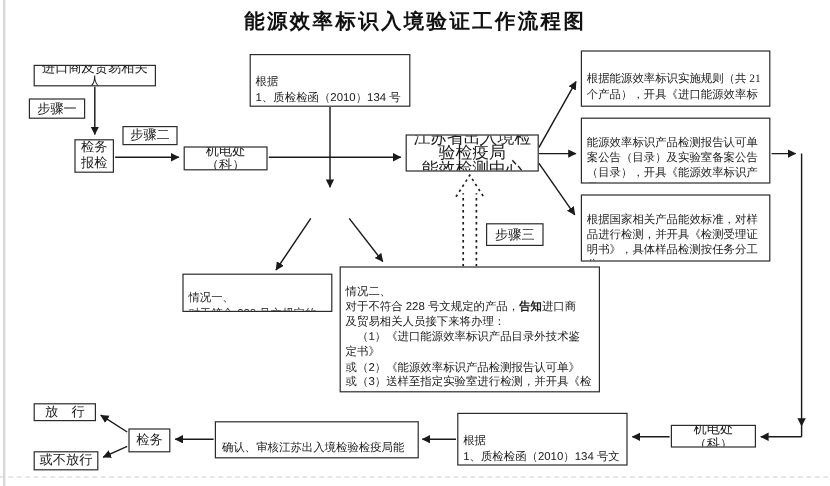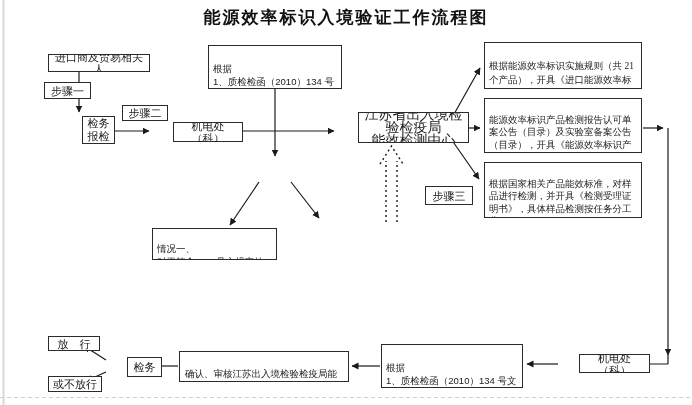--- a/index.html
+++ b/index.html
@@ -15,21 +15,20 @@
   svg.wires{position:absolute;left:0;top:0;z-index:0;}
   .box{
     position:absolute;background:#fff;border:1px solid #2b2b2b;
     box-sizing:border-box;z-index:1;font-size:9.5px;line-height:13px;
     padding:1px 3px;white-space:pre-line;overflow:hidden;
   }
   .box .bl{white-space:pre-line;}
   .center{
     display:flex;align-items:center;justify-content:center;text-align:center;
     padding:0 2px;
-    margin-left:20px;
   }
   .lbl{font-size:11px;line-height:12px;}
   .b{font-weight:bold;}
 </style>
 </head>
 <body>
 
 <div id="stage">
 
   <div id="title">能源效率标识入境验证工作流程图</div>
@@ -132,20 +131,30 @@
   <div class="box center lbl" style="left:405px;top:186px;width:48px;height:19px;">
     <span class="bl">步骤三</span>
   </div>
 
   <div class="box" style="left:152px;top:228px;width:125px;height:32px;line-height:13px;padding:0 4px;">
     <span class="bl">情况一、
 对于符合 228 号文规定的
 产品，签署放行意见。</span>
   </div>
 
+  <div class="box" style="left:283px;top:222px;width:217px;height:105px;line-height:12.6px;padding:2px 4px;">
+    <span class="bl">情况二、
+对于不符合 228 号文规定的产品，</span><span class="bl b">告知</span><span class="bl">进口商
+及贸易相关人员接下来将办理：
+　（1）《进口能源效率标识产品目录外技术鉴
+定书》
+或（2）《能源效率标识产品检测报告认可单》
+或（3）送样至指定实验室进行检测，并开具《检
+测受理证明书》的相关程序。</span>
+  </div>
 
   <div class="box center lbl" style="left:28px;top:336px;width:52px;height:15px;">
     <span class="bl">放　行</span>
   </div>
 
   <div class="box center lbl" style="left:28px;top:376px;width:54px;height:16px;">
     <span class="bl">或不放行</span>
   </div>
 
   <div class="box center lbl" style="left:107px;top:357px;width:35px;height:20px;">

